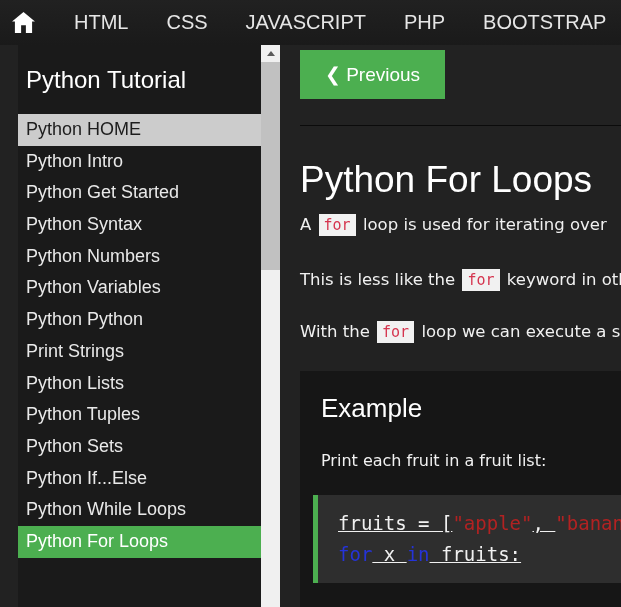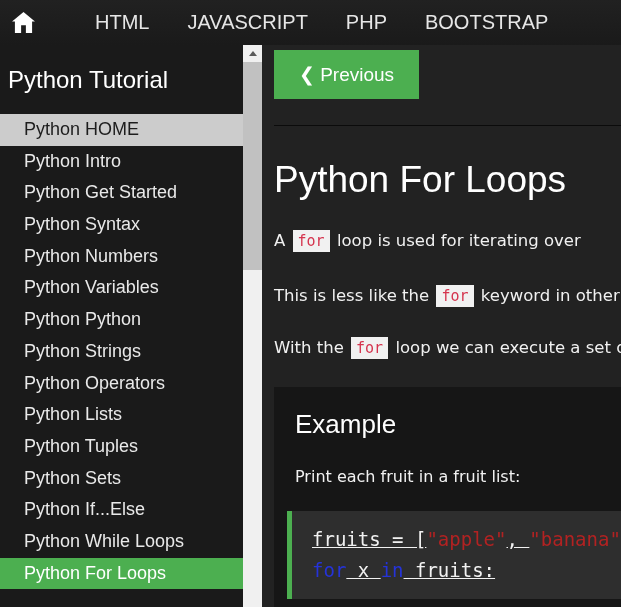--- a/index.html
+++ b/index.html
@@ -7,47 +7,47 @@
     --bg-example:#161616; --bg-code:#2e2e2e; --accent:#4caf50;
     --scroll-track:#f0f0f0; --scroll-thumb:#c1c1c1; --text-light:#f1f1f1;
     --codespan-bg:#f1f1f1; --codespan-red:#d5344e; --kw-blue:#2533d8;
     --str-red:#b22222; --home-bg:#cccccc;
   }
   *{margin:0;padding:0;box-sizing:border-box;}
   html,body{width:621px;height:607px;overflow:hidden;}
   body{background:var(--bg-page);font-family:"Liberation Sans",sans-serif;}
 
   
-  .topnav{height:45px;background:linear-gradient(#212121,#1a1a1a);display:flex;align-items:center;gap:21px;}
+  .topnav{height:45px;background:linear-gradient(#212121,#1a1a1a);display:flex;align-items:center;}
   .home-link{margin-left:12px;display:flex;align-items:center;cursor:pointer;}
   .nav-link{color:#e6e6e6;font-size:20px;padding:0 19px;cursor:pointer;white-space:nowrap;}
   .nav-link:first-of-type{margin-left:20px;}
 
   
   .content{display:flex;height:562px;}
-  .sidebar{width:243px;background:var(--bg-sidebar);padding-top:17px;flex:none;overflow:hidden;}
+  .sidebar{width:243px;background:var(--bg-sidebar);padding-top:17px;flex:none;overflow:hidden;margin-left:18px;}
   .sidebar-title{color:#ffffff;font-size:24px;font-weight:400;line-height:36px;margin:0 0 16px 8px;white-space:nowrap;}
-  .sb-item{height:31.7px;line-height:31.7px;padding-left:24px;font-size:18px;color:#e9e9e9;cursor:pointer;white-space:nowrap;}
+  .sb-item{height:31.7px;line-height:31.7px;padding-left:8px;font-size:18px;color:#e9e9e9;cursor:pointer;white-space:nowrap;}
   .sb-item.home{background:var(--home-bg);color:#1d1d1d;}
   .sb-item.active{background:var(--accent);color:#ffffff;}
 
   
   .vscrollbar{width:19px;flex:none;background:var(--scroll-track);position:relative;}
   .scroll-btn{height:17px;background:var(--scroll-track);display:flex;align-items:center;justify-content:center;cursor:pointer;}
   .scroll-btn .tri{width:0;height:0;border-left:4px solid transparent;border-right:4px solid transparent;border-bottom:5px solid #5a5a5a;}
   .scroll-thumb{position:absolute;left:0;top:17px;width:19px;height:208px;background:var(--scroll-thumb);cursor:pointer;}
 
   
-  .main{flex:1;background:var(--bg-page);padding-left:12px;overflow:hidden;}
+  .main{flex:1;background:var(--bg-page);padding-left:20px;overflow:hidden;}
   .prev-btn{display:inline-block;margin-top:5px;background:var(--accent);color:#fff;font-size:19px;line-height:23px;padding:13px 25px;border:none;cursor:pointer;white-space:nowrap;font-family:"Liberation Sans",sans-serif;}
   .rule{border:none;border-top:1px solid #0b0b0b;width:360px;margin-top:26px;}
   h1.page-title{color:#fff;font-size:37px;font-weight:400;line-height:44px;margin-top:32px;white-space:nowrap;}
   .para{color:var(--text-light);font-family:"DejaVu Sans",sans-serif;font-size:16.5px;}
   .para-line{white-space:nowrap;line-height:29px;}
-  .p1{margin-top:24px;} .p2{margin-top:25px;} .p3{margin-top:22px;}
+  .p1{margin-top:8px;} .p2{margin-top:25px;} .p3{margin-top:22px;}
   .codespan{background:var(--codespan-bg);color:var(--codespan-red);font-family:"DejaVu Sans Mono",monospace;font-size:15px;padding:2px 5px;margin:0 2px;}
 
   
   .example{margin-top:24px;width:400px;background:var(--bg-example);padding:20px 0 30px 13px;}
   .example-title{color:#fff;font-size:26px;font-weight:400;line-height:34px;margin-left:8px;white-space:nowrap;}
   .example-desc{color:var(--text-light);font-family:"DejaVu Sans",sans-serif;font-size:16px;line-height:20px;margin:26px 0 0 8px;white-space:nowrap;}
   .codebox{margin-top:24px;width:400px;background:var(--bg-code);border-left:5px solid var(--accent);padding:13px 10px 13px 20px;font-family:"DejaVu Sans Mono",monospace;font-size:19px;line-height:31px;}
   .code-line{white-space:nowrap;}
   .tok-plain{color:var(--text-light);text-decoration:underline;}
   .tok-kw{color:var(--kw-blue);}
@@ -59,40 +59,40 @@
 <div class="topnav">
   <span class="home-link">
     <span style="display:flex;">
       <svg width="23" height="21" viewBox="0 0 24 22">
           <path fill="#ffffff" d="M12 0 L24 10 L21 10 L21 22 L14.5 22 L14.5 14 L9.5 14 L9.5 22 L3 22 L3 10 L0 10 Z"></path>
         </svg>
     </span>
   </span>
   <nav id="nav-items" style="display:flex;align-items:center;">
       <a class="nav-link">HTML</a>
+      <a class="nav-link">CSS</a>
       <a class="nav-link">JAVASCRIPT</a>
       <a class="nav-link">PHP</a>
       <a class="nav-link">BOOTSTRAP</a>
     </nav>
 </div>
 
 <div class="content">
 
   <aside class="sidebar">
     <h2 class="sidebar-title">Python Tutorial</h2>
     <div id="sidebar-items">
         <div class="sb-item home">Python HOME</div>
         <div class="sb-item">Python Intro</div>
         <div class="sb-item">Python Get Started</div>
         <div class="sb-item">Python Syntax</div>
         <div class="sb-item">Python Numbers</div>
         <div class="sb-item">Python Variables</div>
         <div class="sb-item">Python Python</div>
-        <div class="sb-item">Python Strings</div>
-        <div class="sb-item">Python Operators</div>
+        <div class="sb-item">Print Strings</div>
         <div class="sb-item">Python Lists</div>
         <div class="sb-item">Python Tuples</div>
         <div class="sb-item">Python Sets</div>
         <div class="sb-item">Python If...Else</div>
         <div class="sb-item">Python While Loops</div>
         <div class="sb-item active">Python For Loops</div>
       </div>
   </aside>
 
   <div class="vscrollbar">

